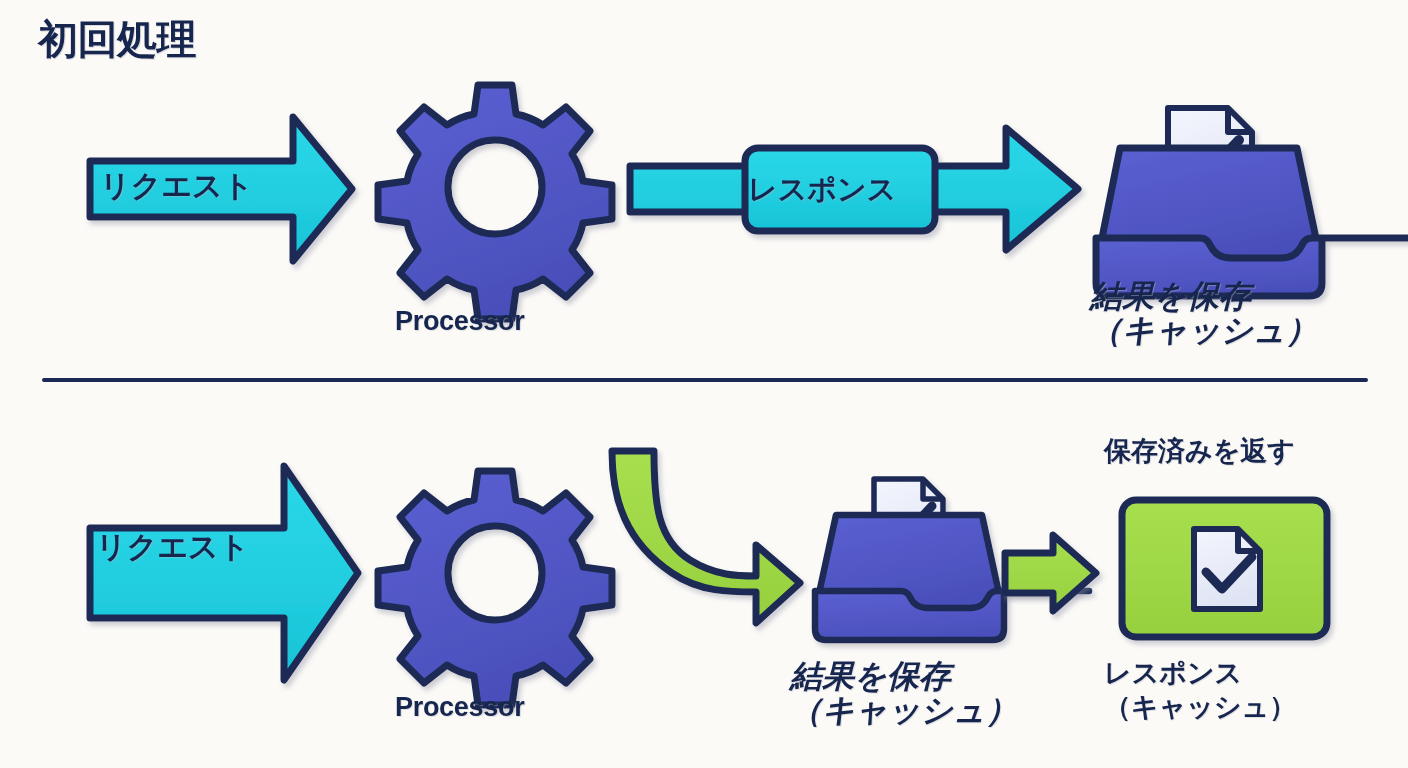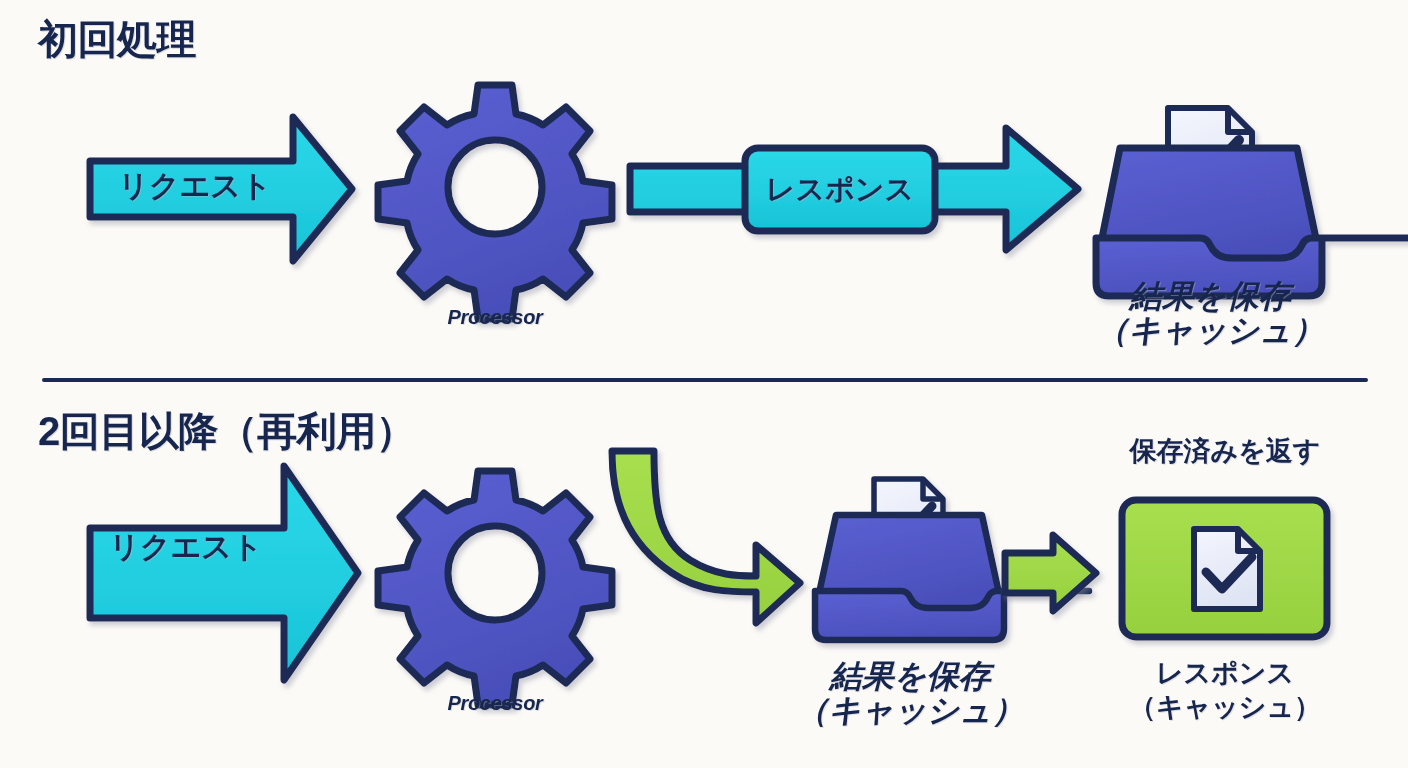--- a/index.html
+++ b/index.html
@@ -39,44 +39,42 @@
     height: 4px;
     background: #1a2a55;
     border-radius: 2px;
   }
 
   
   .node-label {
     position: absolute;
     color: #17264f;
     font-weight: 700;
-    text-align: center;
     white-space: pre;
     line-height: 1.18;
     text-shadow: 1px 1px 0 rgba(185,185,195,0.4);
   }
 
   
   .svg-layer { position: absolute; left: 0; top: 0; }
 
-  .lbl-processor { font-size: 20px; letter-spacing: -0.3px; font-style: italic; }
+  .lbl-processor { font-size: 27px; letter-spacing: -0.3px; }
   .lbl-cache     { font-size: 32px; font-style: italic; }
   .lbl-resp      { font-size: 27px; }
   .lbl-hdr       { font-size: 27px; }
 </style>
 </head>
 <body>
 
 <div id="canvas">
 
   <div class="section-title" id="title-first">初回処理</div>
 
   <div id="divider"></div>
 
-  <div class="section-title" id="title-second">2回目以降（再利用）</div>
 
   <svg class="svg-layer" width="1408" height="768" viewBox="0 0 1408 768">
     <defs>
       <filter id="softshadow" x="-25%" y="-25%" width="160%" height="160%">
         <feDropShadow dx="3" dy="4" stdDeviation="2.5" flood-color="#8f8fa2" flood-opacity="0.42"></feDropShadow>
       </filter>
       <linearGradient id="cyanGrad" x1="0" y1="0" x2="0" y2="1">
         <stop offset="0%" stop-color="#2ad8e8"></stop>
         <stop offset="55%" stop-color="#22cee0"></stop>
         <stop offset="100%" stop-color="#17c2d6"></stop>

